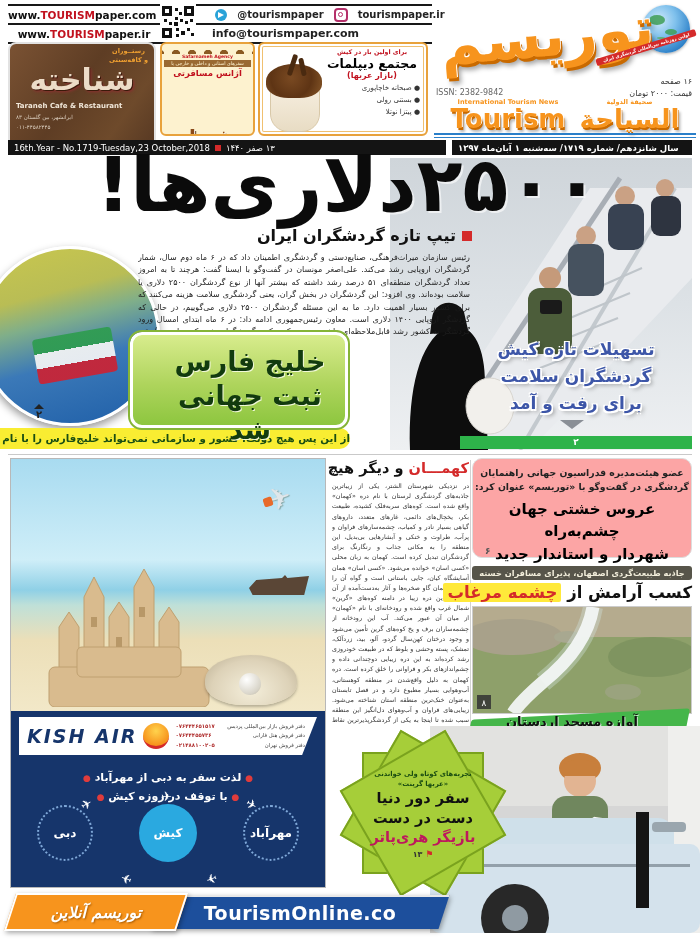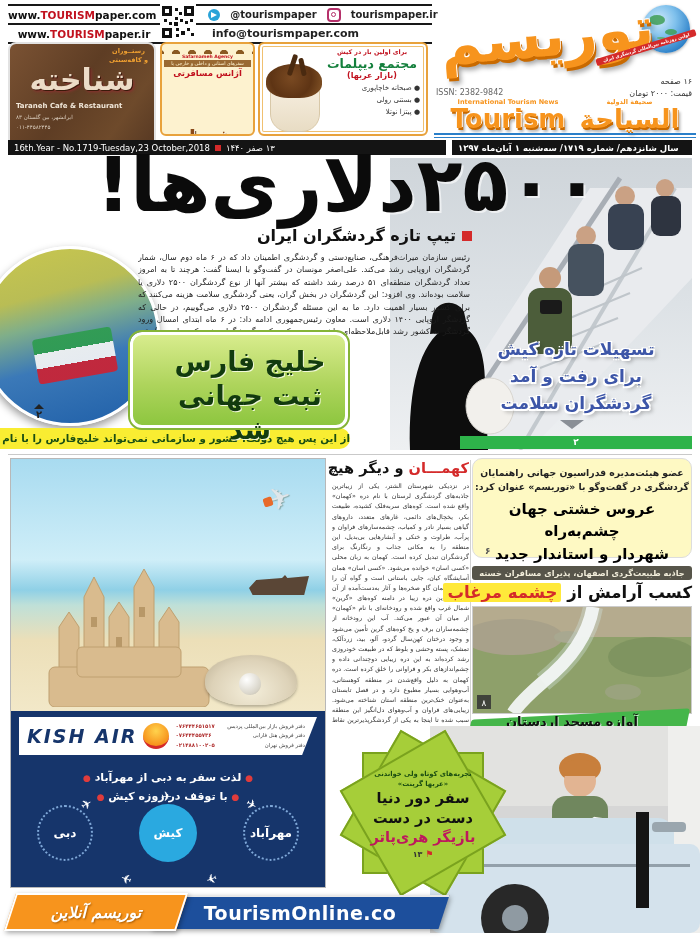--- a/index.html
+++ b/index.html
@@ -2,21 +2,21 @@
 <html lang="fa"><head>
 <meta charset="utf-8">
 <style>
   html,body{margin:0;padding:0;background:#e9e9e9;}
   .page{position:relative;width:700px;height:939px;margin:0 auto;background:#fff;overflow:hidden;
         font-family:"DejaVu Sans",sans-serif;}
 
   
   .contact{position:absolute;left:8px;top:4px;width:424px;height:36px;}
   .c-row{display:flex;align-items:center;height:17px;border-bottom:2px solid #181818;}
-  .c-row.first{border-top:2px solid #181818;}
+  .c-row.first{border-top:2px solid #181818;gap:7px;}
   .url-cell{width:152px;text-align:center;font-size:10.5px;font-weight:bold;color:#111;white-space:nowrap;}
   .url-cell .brand{color:#c1121f;}
   .c-right{flex:1;display:flex;align-items:center;gap:10px;padding-left:52px;font-size:10px;font-weight:bold;color:#222;}
   .qr{position:absolute;left:152px;top:0;width:36px;height:36px;}
   .tg{display:inline-block;width:12px;height:12px;border-radius:50%;background:#2aa3d8;position:relative;vertical-align:-2px;}
   .tg::after{content:"";position:absolute;left:3px;top:3.5px;border-left:6px solid #fff;border-top:3px solid transparent;border-bottom:3px solid transparent;}
   .ig{display:inline-block;width:10px;height:10px;border:2px solid #b5306a;border-radius:4px;position:relative;vertical-align:-2px;}
   .ig::after{content:"";position:absolute;left:2.5px;top:2.5px;width:5px;height:5px;border:1.4px solid #b5306a;border-radius:50%;box-sizing:border-box;}
 
   
@@ -59,21 +59,21 @@
   .saf-strip{background:#9a6a33;color:#fdf2cf;font-size:4.8px;direction:rtl;padding:1px 0;margin:1px 2px;}
   .saf-l2{font-size:8.5px;font-weight:bold;color:#c1121f;direction:rtl;margin-top:1px;}
   .saf-name{font-size:20px;font-weight:bold;color:#8a4a1a;direction:rtl;line-height:1.15;
             text-shadow:1px 1px 0 #fff,2px 2px 0 #5a3a12;margin-top:48px;}
   .saf-tel{font-size:6.5px;font-weight:bold;color:#333;direction:rtl;}
 
   .ad-diplomat{position:absolute;left:258px;top:42px;width:170px;height:94px;border:2px solid #e8a23c;border-radius:6px;
       box-sizing:border-box;background:#fff;box-shadow:inset 0 0 0 2px #fff,inset 0 0 0 3px #f0c070;overflow:hidden;}
   .dip-text{position:absolute;right:6px;top:4px;width:96px;direction:rtl;text-align:center;}
   .dip-kick{font-size:6.3px;font-weight:bold;color:#c1121f;}
-  .dip-name{font-size:12.5px;font-weight:bold;color:#15803d;margin-top:1px;}
+  .dip-name{font-size:12.5px;font-weight:bold;color:#000000;margin-top:1px;}
   .dip-sub{font-size:8px;font-weight:bold;color:#c1121f;}
   .dip-item{font-size:7px;color:#333;text-align:right;margin-top:4px;}
   .icecream{position:absolute;left:4px;bottom:2px;width:60px;height:72px;}
   .cup{position:absolute;left:6px;bottom:0;width:48px;height:46px;background:linear-gradient(180deg,#f7efe0,#e8dcc4);border-radius:8px 8px 18px 18px;border:1px solid #d8c8a8;}
   .scoop{position:absolute;left:2px;bottom:34px;width:56px;height:34px;border-radius:50% 50% 40% 40%;
          background:radial-gradient(circle at 45% 40%,#7a4a22 0%,#5e3414 55%,#8a5a2a 100%);}
   .stick{position:absolute;left:26px;bottom:56px;width:5px;height:22px;background:#4a2a10;transform:rotate(18deg);border-radius:2px;}
   .stick.s2{left:36px;transform:rotate(-12deg);height:18px;}
 
   
@@ -157,21 +157,21 @@
   .stop.kish-stop{background:#2aa9e0;border:none;width:58px;height:58px;}
   .rplane{position:absolute;color:#fff;font-size:13px;}
 
   
   .kahman{position:absolute;left:332px;top:460px;width:137px;height:272px;direction:rtl;}
   .kahman-head{text-align:center;font-size:14.5px;font-weight:bold;color:#111;white-space:nowrap;}
   .kahman-head .red{color:#d42a2a;}
   .kahman-body{margin-top:5px;font-size:6.3px;line-height:1.62;text-align:justify;color:#333;height:246px;overflow:hidden;}
 
   
-  .bride{position:absolute;left:472px;top:458px;width:220px;height:100px;background:#fef9c3;border:1px solid #ddd;
+  .bride{position:absolute;left:472px;top:458px;width:220px;height:100px;background:#fca5a5;border:1px solid #ddd;
       border-radius:10px;box-sizing:border-box;direction:rtl;text-align:center;padding-top:7px;}
   .bride-kick{font-size:9.3px;font-weight:bold;color:#222;line-height:1.55;}
   .bride-head{font-size:15px;font-weight:bold;color:#000;line-height:1.5;margin-top:3px;}
   .bride-page{position:absolute;left:12px;bottom:1px;font-size:9px;color:#555;font-weight:bold;}
 
   .spring{position:absolute;left:472px;top:566px;width:220px;}
   .spring-kicker{background:#57554a;color:#f2eedb;font-size:8.2px;font-weight:bold;text-align:center;direction:rtl;
       height:14px;line-height:14px;border-radius:3px;white-space:nowrap;}
   .spring-head{direction:rtl;text-align:center;margin-top:3px;font-size:16.5px;font-weight:bold;color:#111;white-space:nowrap;}
   .spring-head .hl{color:#d42a2a;background:#ffe93a;padding:0 4px;border-radius:2px;}
@@ -374,22 +374,22 @@
     <div class="gulf-l1">ثبت جهانی شد</div>
   </div>
   <div class="gulf-page">
     <span class="caret"></span>
     <span>۲</span>
   </div>
   <div class="gulf-strip">از این پس هیچ دولت، کشور و سازمانی نمی‌تواند خلیج‌فارس را با نام دیگری بخواند</div>
 
   <div class="photo-overlay">
     <div>تسهیلات تازه کیش</div>
+    <div>گردشگران سلامت</div>
     <div>برای رفت و آمد</div>
-    <div>گردشگران سلامت</div>
   </div>
   <div class="overlay-caret"></div>
   <div class="photo-pagebar">۲</div>
 
   <div class="hline"></div>
   <div class="vline"></div>
 
   <div class="kish">
     <div class="kish-top">
       <div class="kish-plane">✈</div>

